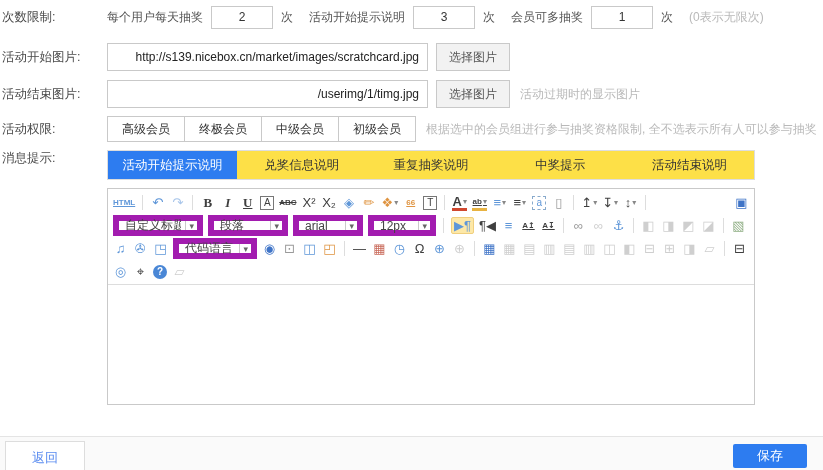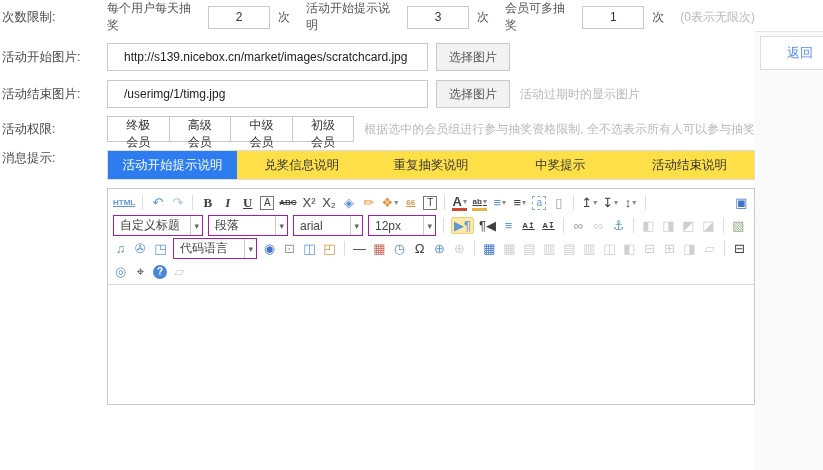--- a/index.html
+++ b/index.html
@@ -1,52 +1,52 @@
 <!DOCTYPE html>
 <html><head>
 <meta charset="utf-8">
 <style>
   * { box-sizing: border-box; margin: 0; padding: 0; }
   html,body { background:#fff; }
   .page{
     width:823px;height:470px;overflow:hidden;background:#fff;position:relative;
     font-family:"Liberation Sans","DejaVu Sans",sans-serif;font-size:12px;color:#444;
-    display:flex;flex-direction:row;
+    display:flex;flex-direction:column;
   }
   .form{padding:5px 0 0 2px;}
   .row{display:flex;align-items:center;}
   .row-label{width:105px;flex:none;color:#4a4a4a;font-size:12.5px;}
   .row-limits{height:24px;margin-bottom:14px;}
   .row-start{height:28px;margin-bottom:9px;}
   .row-end{height:28px;margin-bottom:8px;}
   .row-perm{height:26px;margin-bottom:8px;}
   .row-messages{align-items:flex-start;}
   .fg{display:flex;align-items:center;margin-right:16px;}
   .fg-label{color:#555;margin-right:8px;}
   .fg-unit{color:#555;margin-left:8px;}
   .count-input{width:62px;height:23px;border:1px solid #c9c9c9;text-align:center;font-size:12px;color:#333;outline:none;}
-  .url-input{width:321px;height:28px;border:1px solid #c9c9c9;padding:0 16px;font-size:12px;color:#222;outline:none;}
+  .url-input{width:321px;height:28px;border:1px solid #c9c9c9;padding:0 8px;font-size:12px;color:#222;outline:none;text-align:right;}
   .pick-btn{height:28px;padding:0 12px;margin-left:8px;background:#f2f2f2;border:1px solid #c9c9c9;color:#555;font-size:12px;cursor:pointer;}
   .hint{color:#b9b9b9;margin-left:10px;white-space:nowrap;}
   .hint-top{color:#b9b9b9;white-space:nowrap;}
   .perm-group{display:flex;}
   .perm-btn{height:26px;padding:0 14px;background:#fff;border:1px solid #c9c9c9;color:#333;font-size:12px;margin-left:-1px;cursor:pointer;}
   .perm-btn:first-child{margin-left:0;}
   .messages-col{display:flex;flex-direction:column;}
   .tabs{width:648px;height:30px;display:flex;border:1px solid #ddd;margin-bottom:8px;background:#fde047;}
   .tab{flex:1;display:flex;align-items:center;justify-content:center;font-size:12.5px;color:#333;cursor:pointer;}
   .tab.active{background:#2d7cf0;color:#fff;}
   .editor{width:648px;height:217px;border:1px solid #c9c9c9;display:flex;flex-direction:column;background:#fff;}
   .toolbar{padding:2px 5px 1px 5px;border-bottom:1px solid #ddd;}
   .tb-row{display:flex;align-items:center;height:23px;gap:5px;overflow:hidden;white-space:nowrap;}
   .tb-icon{display:inline-flex;align-items:center;justify-content:center;min-width:15px;height:17px;font-size:13px;line-height:17px;cursor:pointer;flex:none;}
   .tb-icon .dd{font-size:8px;color:#888;margin-left:1px;}
   .tb-sep{width:1px;height:15px;background:#ddd;margin:0 2px;flex:none;}
   .tb-spacer{flex:1;}
-  .tb-select{display:inline-flex;align-items:center;justify-content:space-between;height:21px;border:1px solid #a21caf;background:#fff;font-size:12px;color:#444;padding-left:6px;cursor:pointer;flex:none;}
+  .tb-select{display:inline-flex;align-items:center;justify-content:space-between;height:21px;border:6px solid #a21caf;background:#fff;font-size:12px;color:#444;padding-left:6px;cursor:pointer;flex:none;}
   .tb-select .lbl{overflow:hidden;}
   .tb-select .arrow{border-left:1px solid #c9c9c9;align-self:stretch;display:flex;align-items:center;padding:0 3px;font-size:9px;color:#666;margin-left:4px;}
   .c-blue{color:#5e96d8;} .c-lblue{color:#a9c6ea;} .c-dark{color:#3f3f3f;} .c-gray{color:#9a9a9a;}
   .c-dis{color:#cfcfcf;cursor:default;} .c-orange{color:#df9441;} .c-green{color:#8fae84;} .c-red{color:#c96a5a;} .c-bfill{color:#3f74c7;}
   .f-tiny{font-size:8px;font-weight:bold;text-decoration:underline;}
   .f-serif{font-family:"Liberation Serif","DejaVu Serif",serif;font-weight:bold;}
   .f-italic{font-style:italic;}
   .f-underline{text-decoration:underline;}
   .f-strike{text-decoration:line-through;font-size:8px;font-weight:bold;}
   .f-boxed{border:1px solid #777;font-size:10px;height:14px;min-width:14px;line-height:13px;padding:0 1px;}
@@ -95,22 +95,22 @@
     <div class="row row-end">
       <div class="row-label">活动结束图片:</div>
       <input class="url-input" value="/userimg/1/timg.jpg" style="">
       <button class="pick-btn">选择图片</button>
       <span class="hint">活动过期时的显示图片</span>
     </div>
 
     <div class="row row-perm">
       <div class="row-label">活动权限:</div>
       <div class="perm-group">
+        <button class="perm-btn">高级会员</button>
         <button class="perm-btn">终极会员</button>
-        <button class="perm-btn">高级会员</button>
         <button class="perm-btn">中级会员</button>
         <button class="perm-btn">初级会员</button>
       </div>
       <span class="hint">根据选中的会员组进行参与抽奖资格限制, 全不选表示所有人可以参与抽奖</span>
     </div>
 
     <div class="row row-messages">
       <div class="row-label">消息提示:</div>
       <div class="messages-col">
         <div class="tabs">

